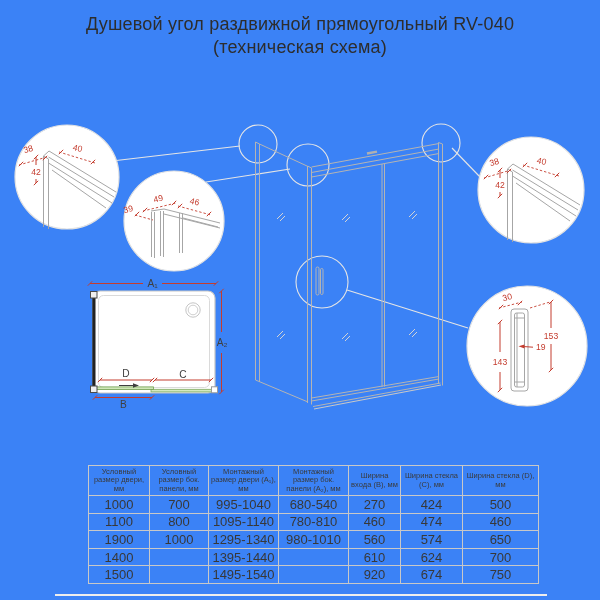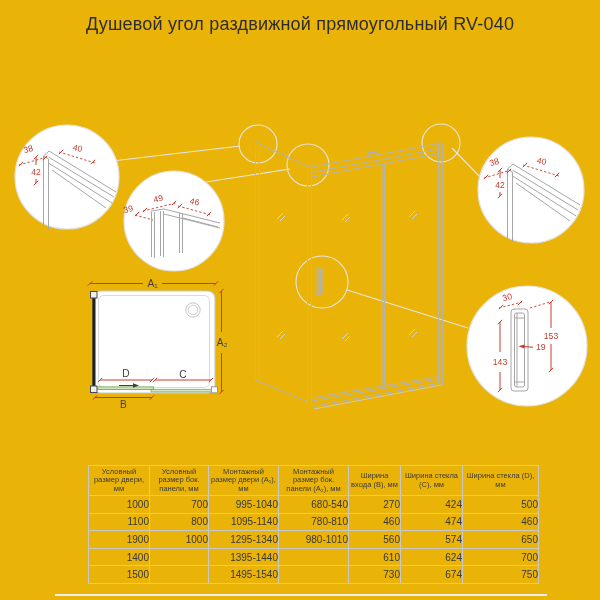--- a/index.html
+++ b/index.html
@@ -1,44 +1,45 @@
 <!DOCTYPE html>
 <html><head>
 <meta charset="utf-8">
 <style>
   html,body{margin:0;padding:0;background:#ffffff;}
-  .page{position:relative;width:600px;height:600px;background:#eab308;overflow:hidden;
+  .page{position:relative;width:600px;height:600px;background:#3b82f6;overflow:hidden;
         font-family:"Liberation Sans",sans-serif;}
   .title{position:absolute;top:13px;left:0;right:0;text-align:center;color:#2d2d2d;
          font-size:18px;line-height:23px;letter-spacing:.2px;}
   svg text{font-family:"Liberation Sans",sans-serif;}
   .dimred{fill:#c43c2e;font-size:8.6px;}
   .dimdark{fill:#3f3f3f;font-size:10.2px;}
   .tick{stroke:#c43c2e;stroke-width:1;fill:none;}
   .rline{stroke:#c43c2e;stroke-width:1;fill:none;}
   .rdash{stroke:#c43c2e;stroke-width:.9;fill:none;stroke-dasharray:2.4 2;}
   .g1{stroke:#b4b4b4;stroke-width:1;fill:none;}
   .g2{stroke:#a6a6a6;stroke-width:1;fill:none;}
   .faint{stroke:#e5e5e5;stroke-width:1.1;fill:none;}
   .spark{stroke:#d4d4d4;stroke-width:1;fill:none;}
   table.spec{position:absolute;left:88px;top:465px;width:450px;border-collapse:collapse;
              table-layout:fixed;border:1px solid #bdbdbd;}
   table.spec th{border:1px solid #c8c8c8;font-weight:normal;color:#3a3a3a;font-size:7.5px;
                 line-height:1.15;height:27px;padding:1px 1px;text-align:center;vertical-align:middle;}
-  table.spec td{border:1px solid #c8c8c8;color:#383838;font-size:10px;height:16.6px;
-                padding:0;text-align:right;vertical-align:middle;}
+  table.spec td{border:1px solid #c8c8c8;color:#383838;font-size:13px;height:16.6px;
+                padding:0;text-align:center;vertical-align:middle;}
   .underline{position:absolute;left:55px;top:594px;width:492px;height:2px;background:#ededed;}
 </style>
 </head>
 <body>
 
 <div class="page">
 
   <div class="title">
     <div>Душевой угол раздвижной прямоугольный RV-040</div>
+    <div>(техническая схема)</div>
   </div>
 
   <svg width="600" height="600" viewBox="0 0 600 600" style="position:absolute;left:0;top:0;">
 
     <g>
       <path class="faint" d="M112,161 L240,146"></path>
       <path class="faint" d="M206,182 L290,169"></path>
       <path class="faint" d="M452,148 L481,178"></path>
       <path class="faint" d="M347,290 L468,328"></path>
     </g>
@@ -244,21 +245,21 @@
           <td></td>
           <td>610</td>
           <td>624</td>
           <td>700</td>
         </tr>
         <tr>
           <td>1500</td>
           <td></td>
           <td>1495-1540</td>
           <td></td>
-          <td>730</td>
+          <td>920</td>
           <td>674</td>
           <td>750</td>
         </tr>
       </tbody>
   </table>
 
   <div class="underline"></div>
 </div>
 
 </body></html>

